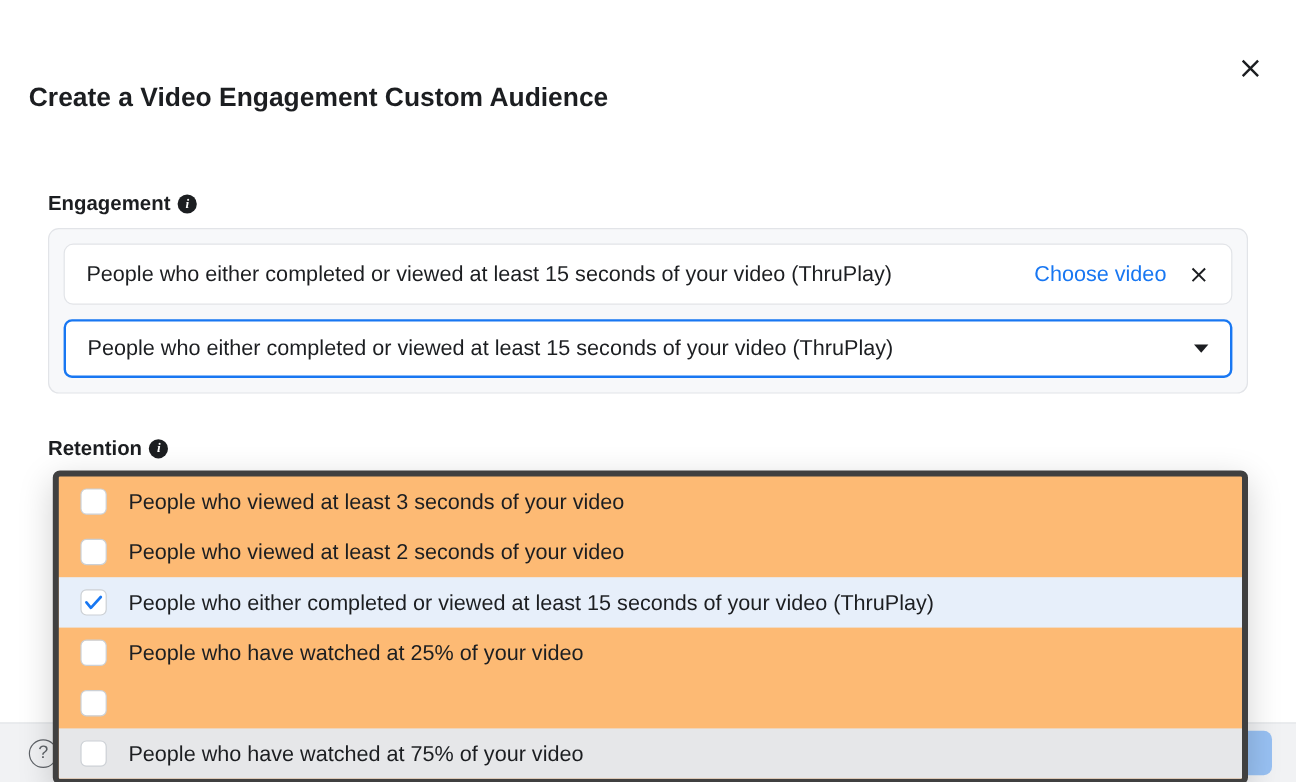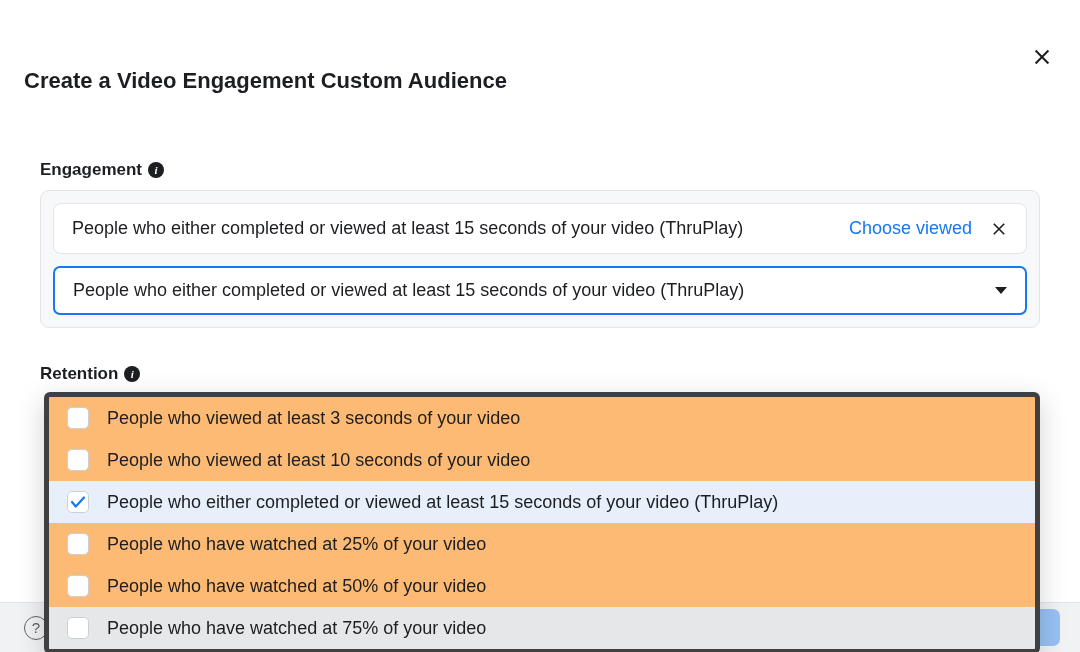--- a/index.html
+++ b/index.html
@@ -214,21 +214,21 @@
 <div class="content">
 
   <div class="section-label">
     <span>Engagement</span>
     <span class="info-icon">i</span>
   </div>
 
   <div class="engagement-panel">
     <div class="chosen-row">
       <span class="chosen-text">People who either completed or viewed at least 15 seconds of your video (ThruPlay)</span>
-      <span class="choose-link">Choose viewed</span>
+      <span class="choose-link">Choose video</span>
       <span class="remove-x">
         <svg viewBox="0 0 24 24" fill="none" stroke="currentColor" stroke-width="2.2">
             <path d="M5 5 L19 19 M19 5 L5 19"></path>
           </svg>
       </span>
     </div>
 
     <div class="dropdown-trigger">
       <span class="txt">People who either completed or viewed at least 15 seconds of your video (ThruPlay)</span>
       <span class="caret"></span>
@@ -242,37 +242,36 @@
     </div>
 
     <div class="dropdown-menu" id="options-menu">
 
     <div class="option-row">
           <div class="checkbox"></div>
           <span>People who viewed at least 3 seconds of your video</span>
         </div>
         <div class="option-row">
           <div class="checkbox"></div>
-          <span>People who viewed at least 10 seconds of your video</span>
+          <span>People who viewed at least 2 seconds of your video</span>
         </div>
         <div class="option-row selected">
           <div class="checkbox">
             <svg viewBox="0 0 24 24" fill="none" stroke="#1877f2" stroke-width="3" stroke-linecap="round" stroke-linejoin="round">
               <polyline points="4 12 9 18 20 6"></polyline>
             </svg>
           </div>
           <span>People who either completed or viewed at least 15 seconds of your video (ThruPlay)</span>
         </div>
         <div class="option-row">
           <div class="checkbox"></div>
           <span>People who have watched at 25% of your video</span>
         </div>
         <div class="option-row">
           <div class="checkbox"></div>
-          <span>People who have watched at 50% of your video</span>
         </div>
         <div class="option-row hovered">
           <div class="checkbox"></div>
           <span>People who have watched at 75% of your video</span>
         </div>
       </div>
   </div>
 
 </div>
 

